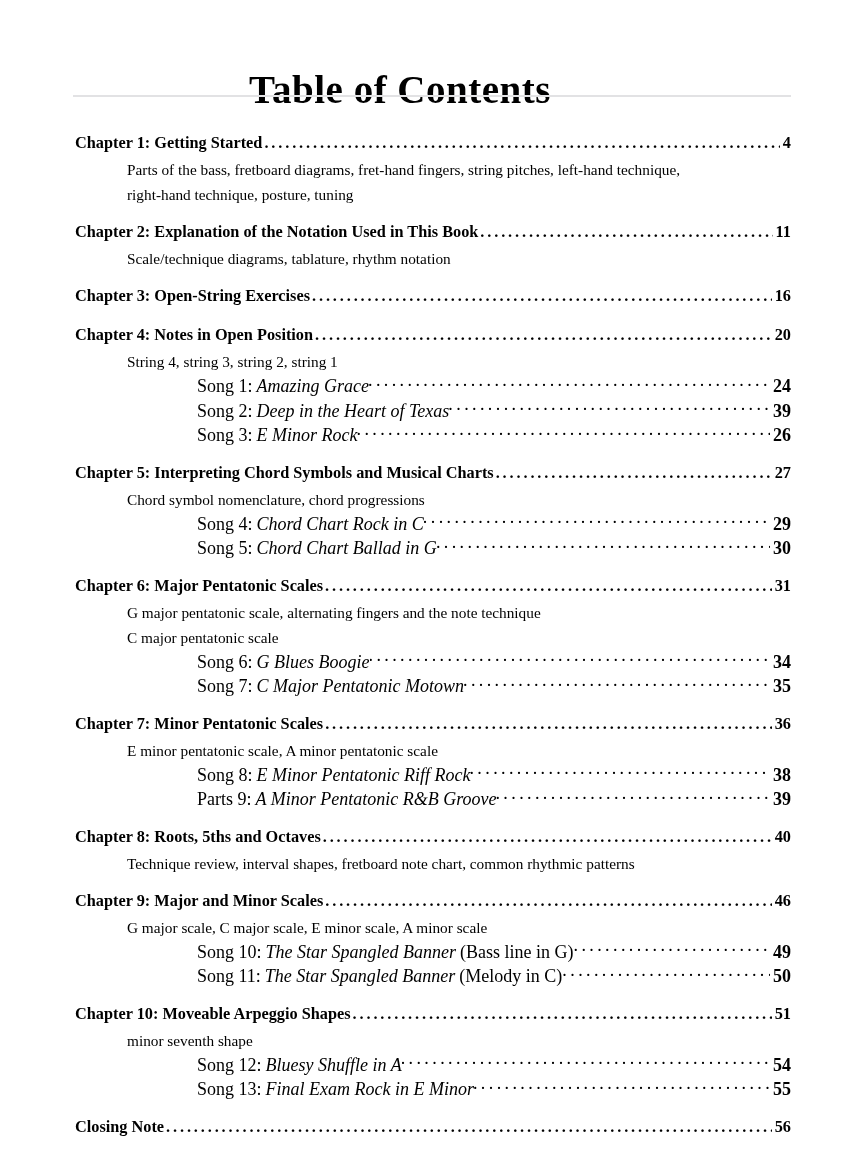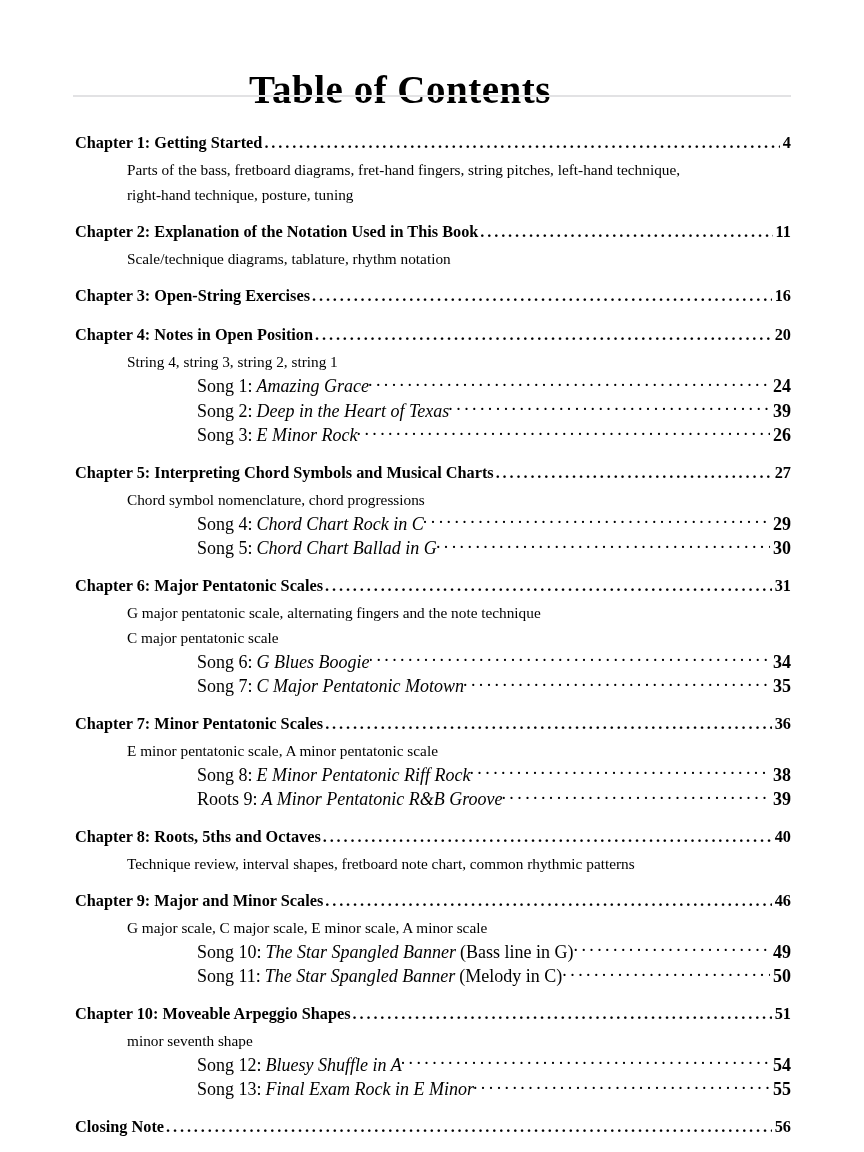--- a/index.html
+++ b/index.html
@@ -266,21 +266,21 @@
           <span class="ch-page">36</span>
         </div>
         <div class="desc">E minor pentatonic scale, A minor pentatonic scale</div>
         <div class="song-line tight">
           <span class="song-prefix">Song 8:</span>
           <span class="song-title">E Minor Pentatonic Riff Rock</span>
           <span class="leader"></span>
           <span class="song-page">38</span>
         </div>
         <div class="song-line tight">
-          <span class="song-prefix">Roots 9:</span>
+          <span class="song-prefix">Parts 9:</span>
           <span class="song-title">A Minor Pentatonic R&amp;B Groove</span>
           <span class="leader"></span>
           <span class="song-page">39</span>
         </div>
       </div>
       <div class="entry">
         <div class="gap-before-chapter"></div>
         <div class="chapter-line">
           <span class="ch-label">Chapter 8: Roots, 5ths and Octaves</span>
           <span class="leader"></span>

